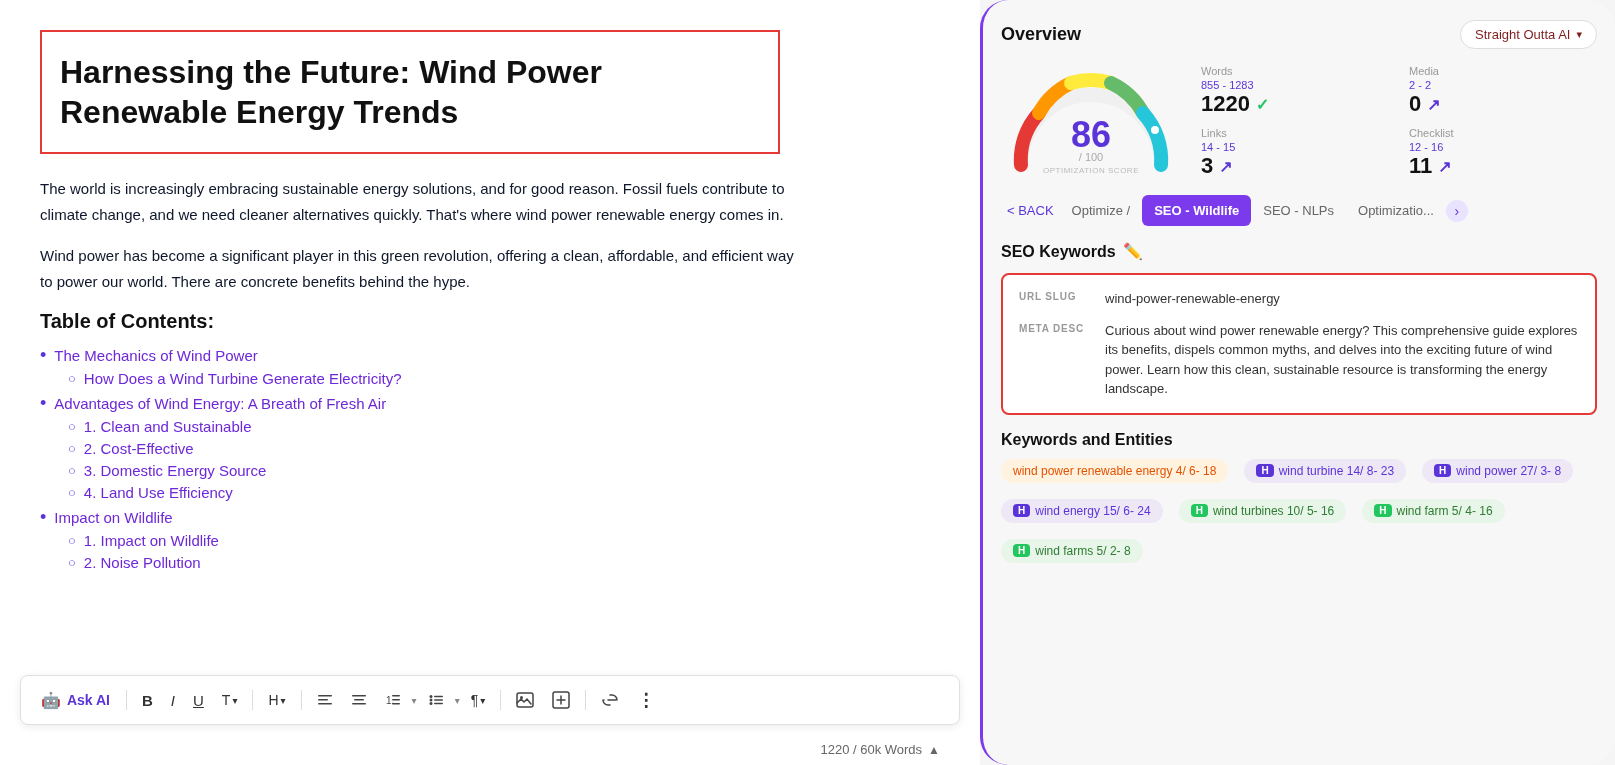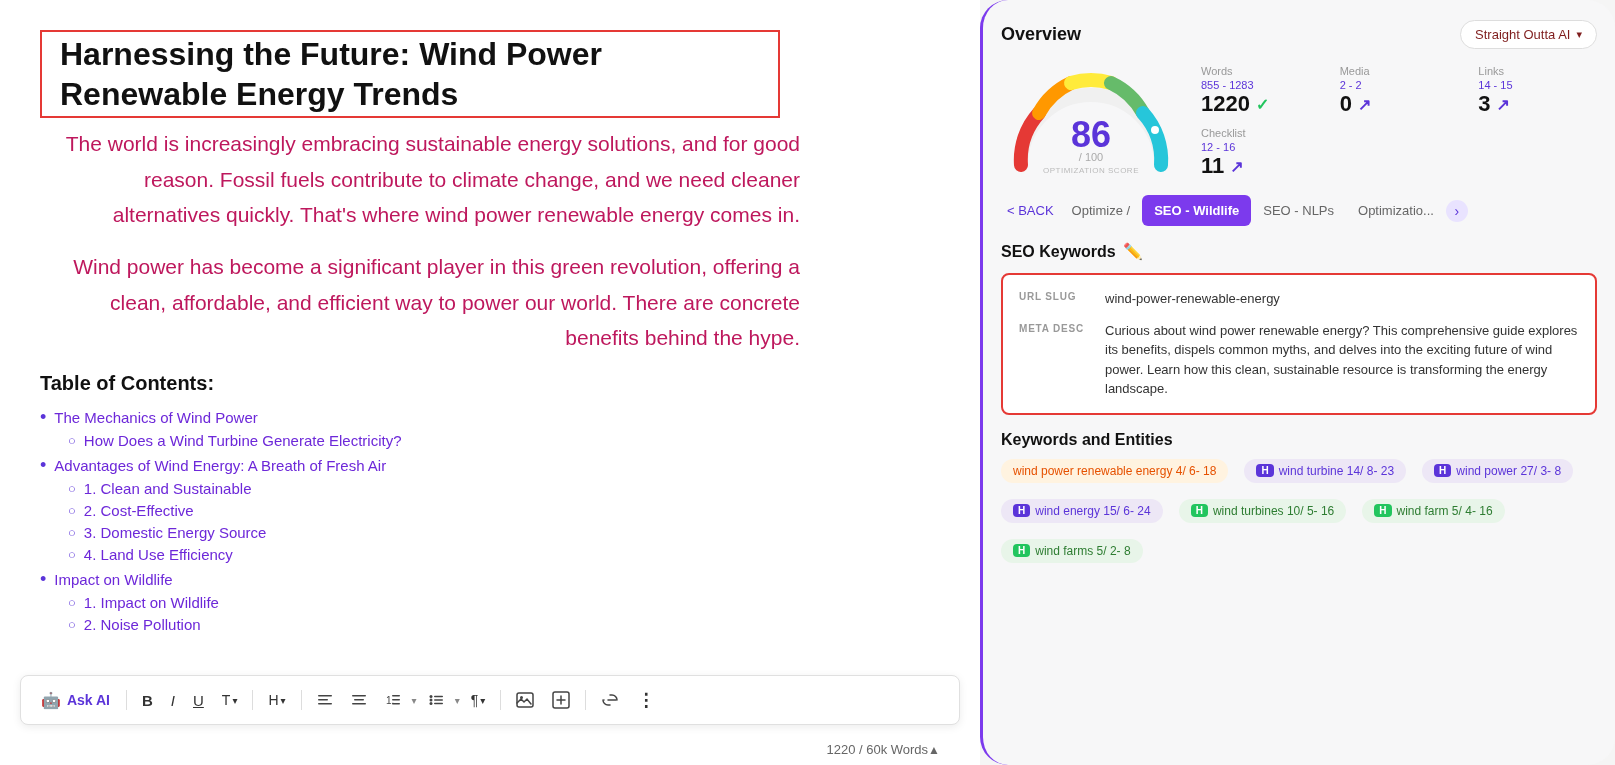--- a/index.html
+++ b/index.html
@@ -16,40 +16,39 @@
     }
 
     .editor-content {
       flex: 1;
       padding: 30px 40px 80px 40px;
       overflow-y: auto;
     }
 
     .title-box {
       border: 2.5px solid #e53935;
-      padding: 2px 18px;
-      margin-bottom: 8px;
+      padding: 20px 18px;
+      margin-bottom: 22px;
       display: inline-block;
       width: 740px;
     }
 
     .title-box h1 {
       font-size: 32px;
       font-weight: 800;
       line-height: 1.25;
       color: #111;
     }
 
     .intro-text {
-      font-size: 21px;
+      font-size: 15px;
       line-height: 1.7;
-      color: #be185d;
+      color: #0f172a;
       margin-bottom: 16px;
       max-width: 760px;
-      text-align: right;
     }
 
     .toc-heading {
       font-size: 20px;
       font-weight: 600;
       color: #111;
       margin-bottom: 12px;
       margin-top: 8px;
     }
 
@@ -142,21 +141,21 @@
     }
 
     .word-count-bar {
       position: absolute;
       bottom: 8px;
       right: 40px;
       font-size: 13px;
       color: #666;
       display: flex;
       align-items: flex-end;
-      gap: 0;
+      gap: 6px;
     }
 
     
     .right-panel {
       flex: 1;
       background: #f7f7f8;
       border-left: 3px solid #7c3aed;
       overflow-y: auto;
       padding: 20px 18px;
       border-radius: 28px;
@@ -197,21 +196,21 @@
     }
 
     .gauge-wrap {
       position: relative;
       width: 180px;
       height: 110px;
     }
 
     .stats-grid {
       display: grid;
-      grid-template-columns: 1fr 1fr 1fr;
+      grid-template-columns: 1fr 1fr;
       gap: 10px 20px;
       flex: 1;
     }
 
     .stat-item .stat-label {
       font-size: 11px;
       color: #999;
       margin-bottom: 2px;
     }
 

